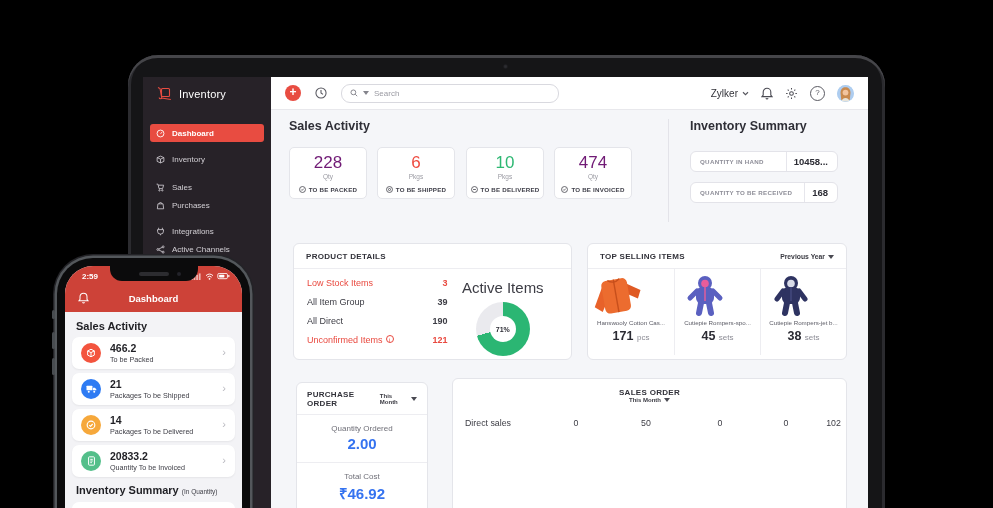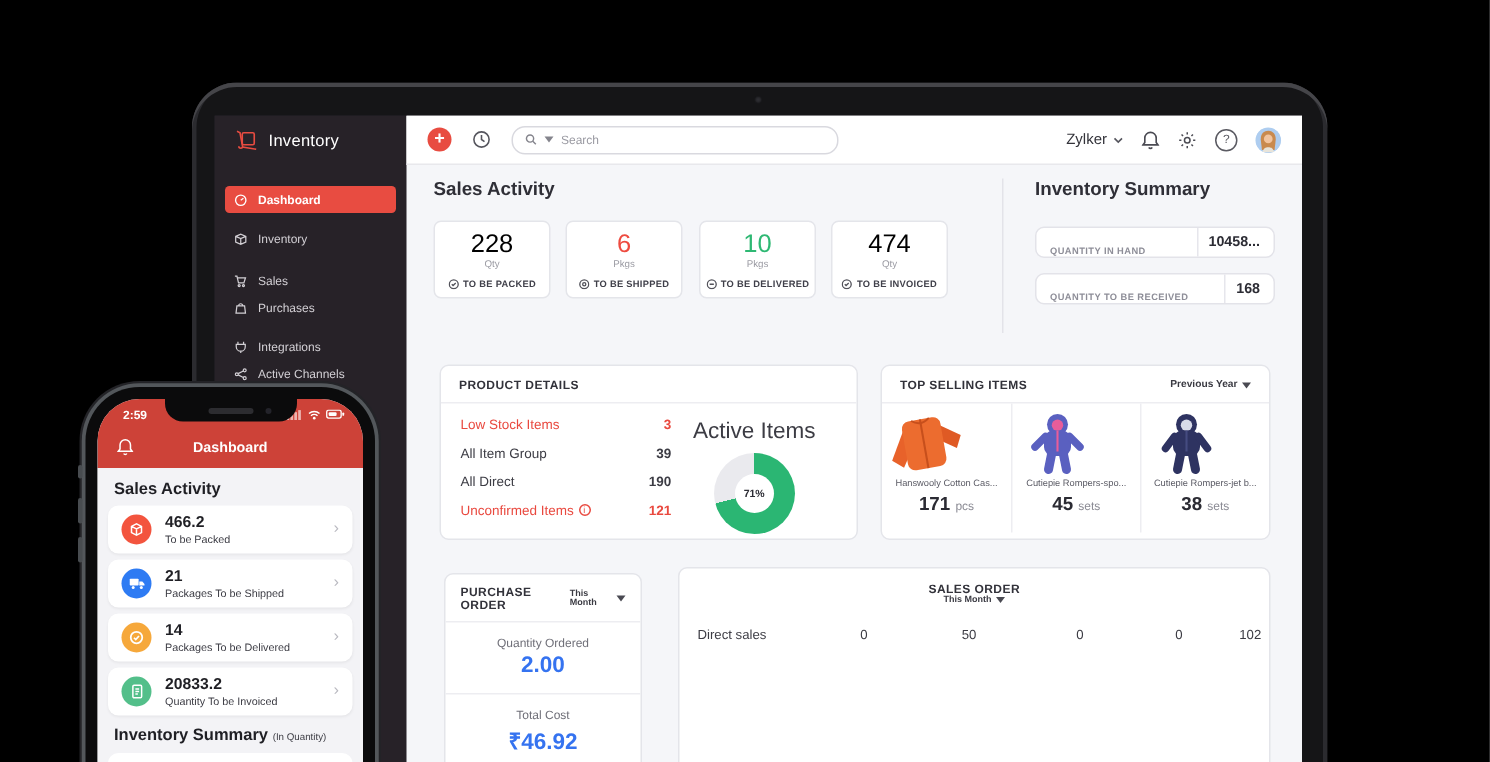--- a/index.html
+++ b/index.html
@@ -36,28 +36,28 @@
   .org{display:flex;align-items:center;gap:4px;font-size:10px;color:#33333a;}
   .help-circ{width:13px;height:13px;border:1px solid #5a5a62;border-radius:50%;font-size:8px;line-height:12px;
              text-align:center;color:#5a5a62;}
   .avatar{width:17px;height:17px;border-radius:50%;overflow:hidden;background:#bcd7f0;}
 
   .sec-title{position:absolute;font-size:12.5px;font-weight:600;color:#2f2f37;}
   
   .sa-card{position:absolute;width:78px;height:52px;background:#fff;border:1px solid #e4e5ea;border-radius:5px;
            box-sizing:border-box;text-align:center;}
   .sa-val{font-size:17px;font-weight:500;margin-top:5px;}
-  .sa-val.blue{color:#000000}.sa-val.red{color:#ee4b40}.sa-val.green{color:#2eb873}
+  .sa-val.blue{color:#701a75}.sa-val.red{color:#ee4b40}.sa-val.green{color:#2eb873}
   .sa-unit{font-size:6.5px;color:#9b9ba3;margin-top:0px;}
   .sa-lab{margin-top:6px;font-size:6.2px;font-weight:bold;color:#40404a;letter-spacing:.2px;
           display:flex;align-items:center;justify-content:center;gap:3px;}
   .v-div{position:absolute;width:1px;background:#e3e3e9;}
 
-  .inv-pill{position:absolute;width:160px;height:21px;background:#fff;border:1px solid #e3e3e9;border-radius:6px;
-            display:flex;align-items:flex-end;justify-content:space-between;padding:0 9px;box-sizing:border-box;}
+  .inv-pill{position:absolute;width:148px;height:21px;background:#fff;border:1px solid #e3e3e9;border-radius:6px;
+            display:flex;align-items:center;justify-content:space-between;padding:0 9px;box-sizing:border-box;}
   .inv-lab{font-size:6.2px;font-weight:bold;color:#8e8e98;letter-spacing:.3px;}
   .inv-val{font-size:9.5px;font-weight:bold;color:#2c2c34;border-left:1px solid #e6e6ec;padding-left:7px;line-height:19px;}
 
   .card{position:absolute;background:#fff;border:1px solid #e4e5ea;border-radius:6px;box-sizing:border-box;}
   .card-head{display:flex;justify-content:space-between;align-items:center;padding:8px 12px 7px;
              border-bottom:1px solid #ededf1;}
   .card-title{font-size:8px;font-weight:bold;color:#32323a;letter-spacing:.3px;}
   .card-filter{font-size:6.8px;font-weight:bold;color:#3a3a42;display:flex;align-items:center;gap:3px;}
   .caret{width:0;height:0;border-left:3px solid transparent;border-right:3px solid transparent;border-top:4px solid #4a4a52;}
 

